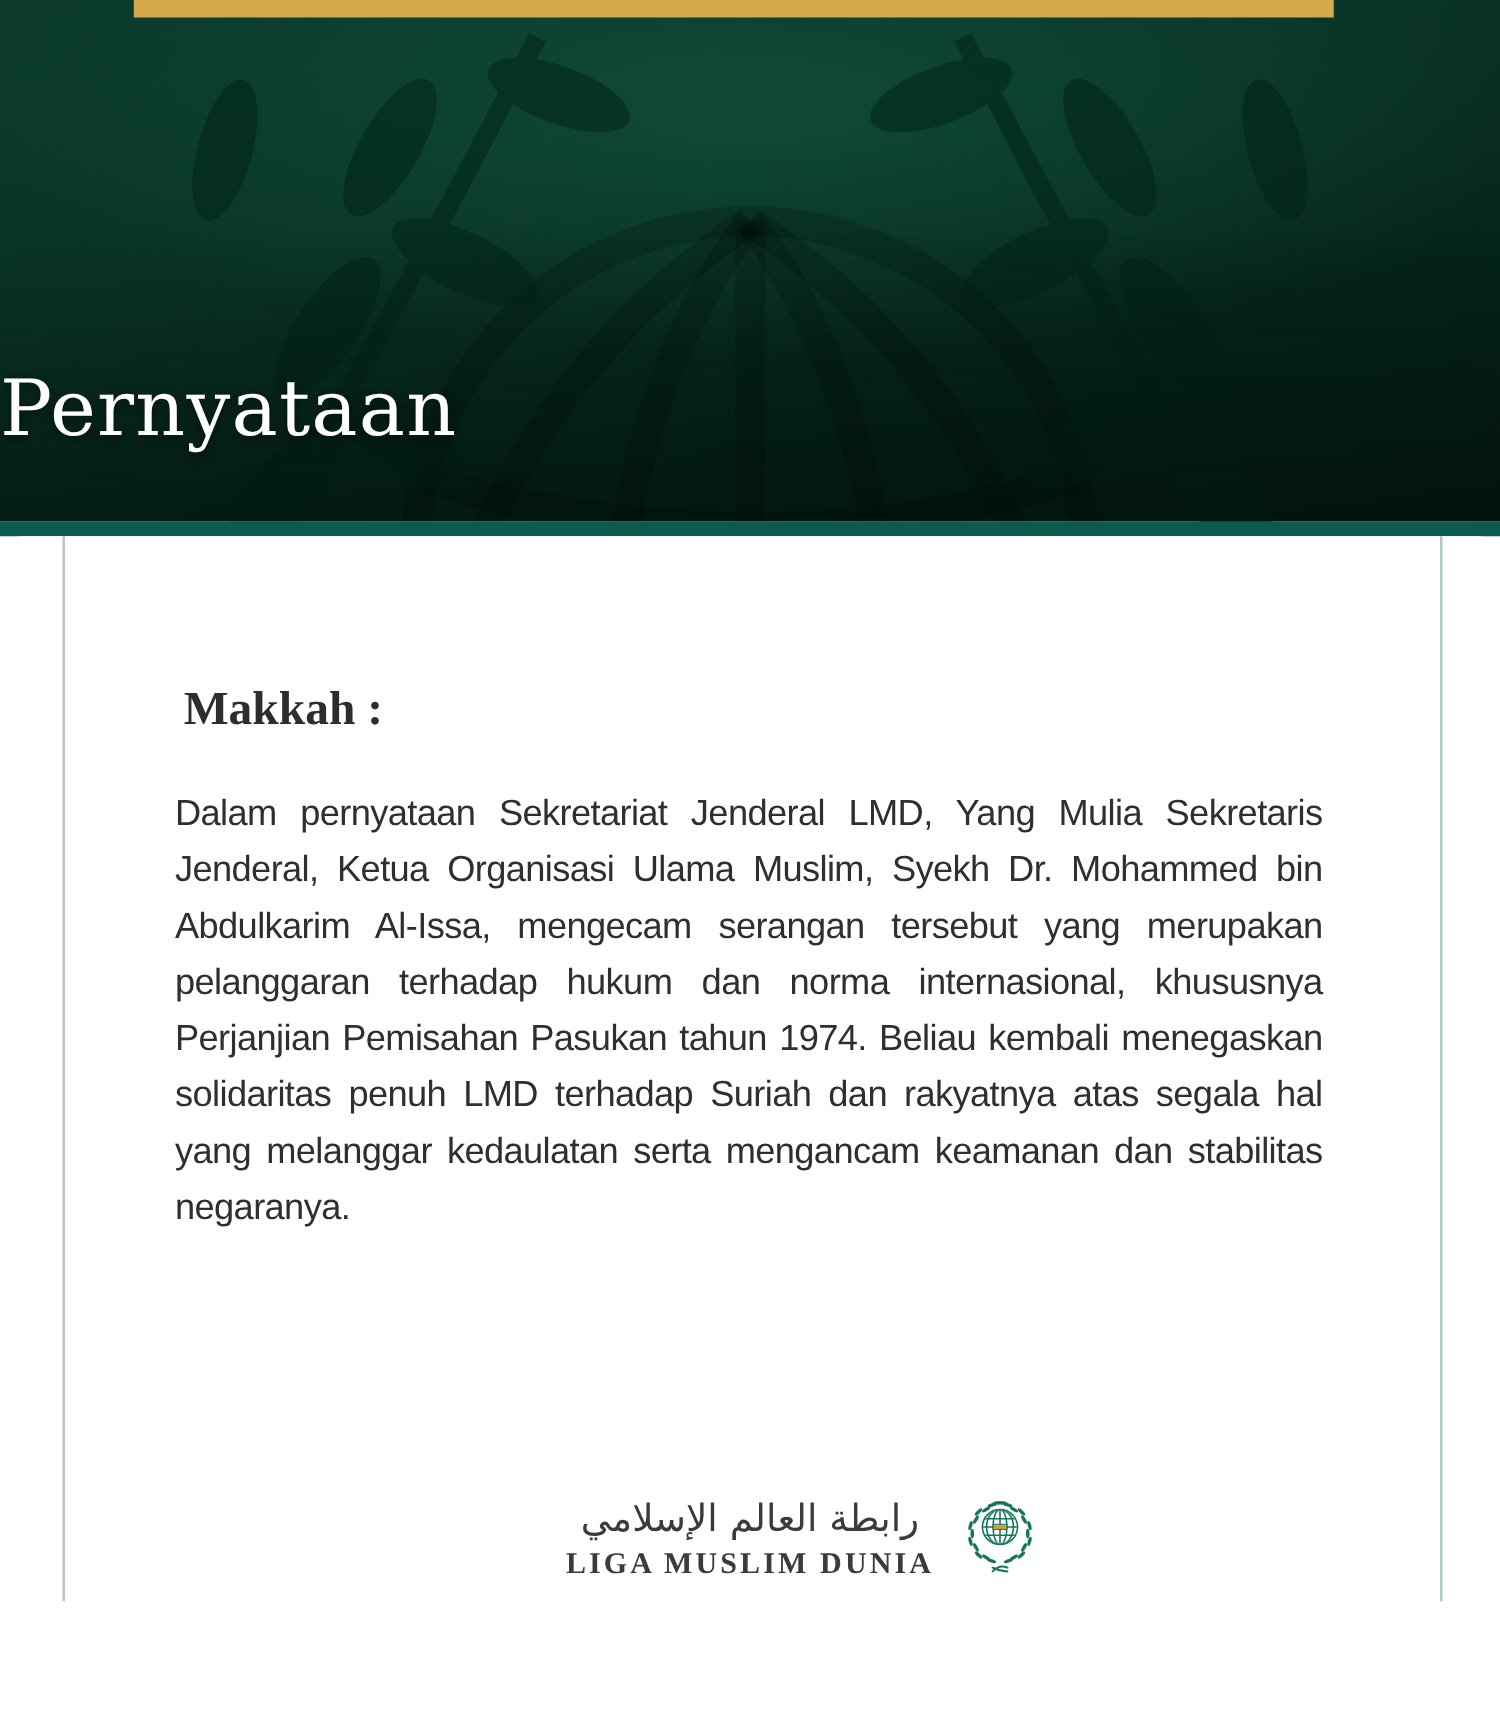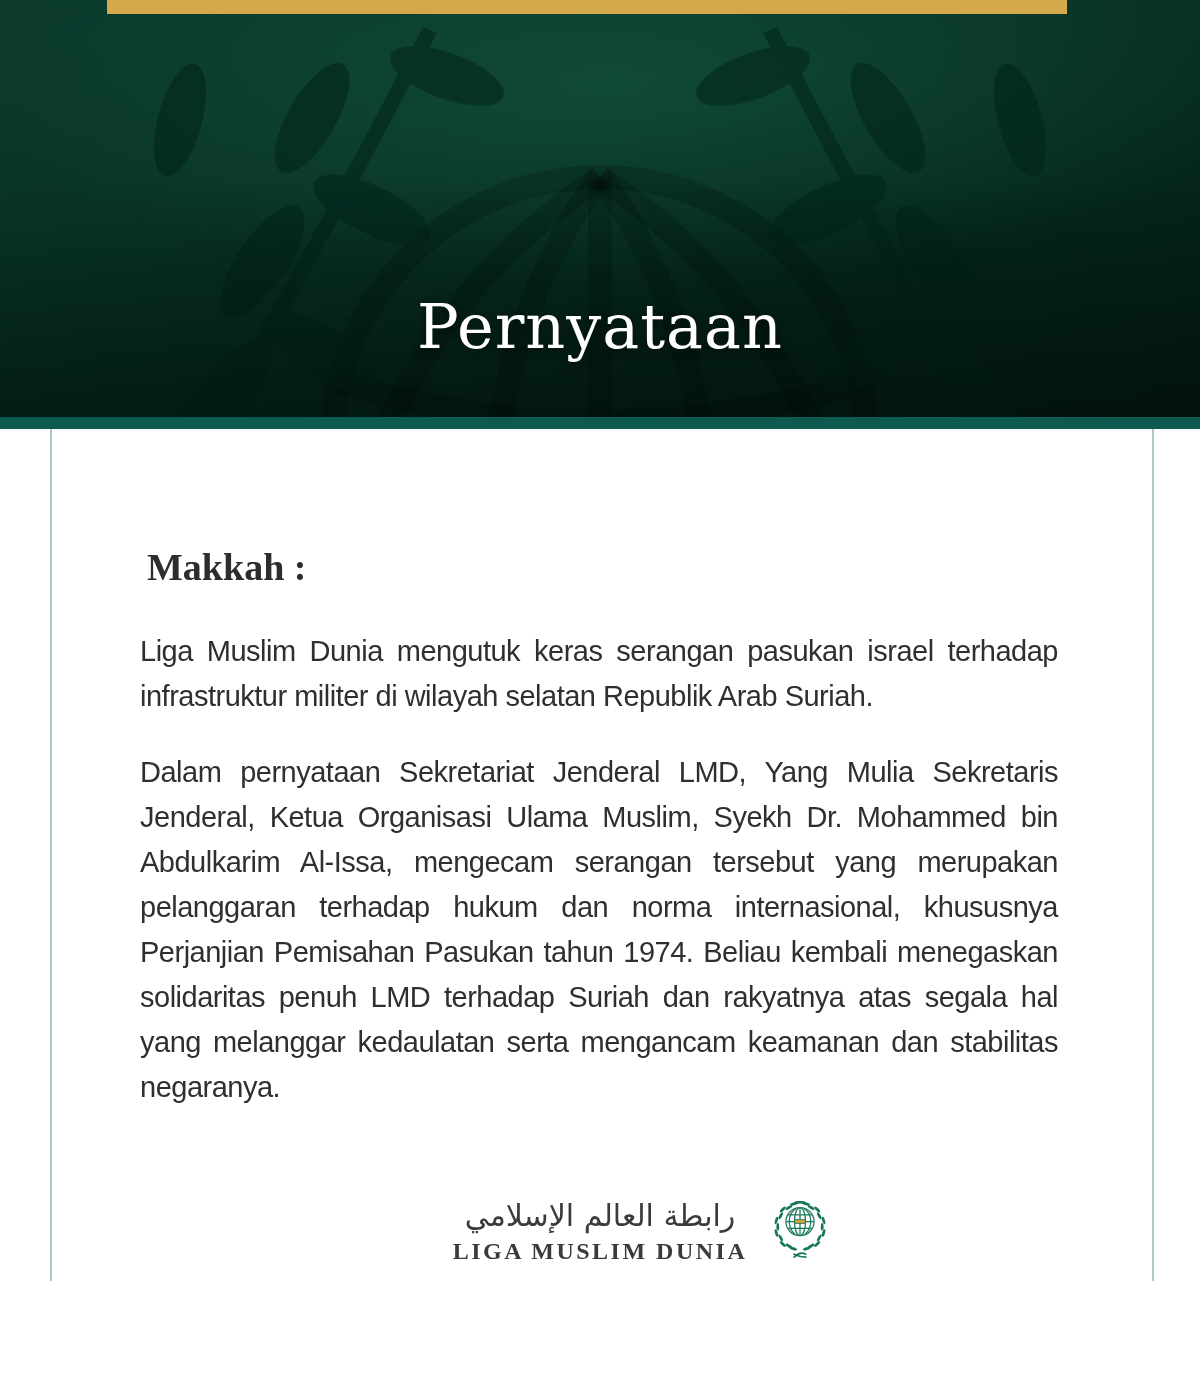--- a/index.html
+++ b/index.html
@@ -22,21 +22,21 @@
   .header-deco{position:absolute;left:0;top:0;}
   .gold-bar{
     position:absolute;
     left:107px;top:0;
     width:960px;height:14px;
     background:#d3a94b;
   }
   .header-title{
     position:absolute;
     left:0;top:296px;width:1200px;
-    text-align:center;
+    text-align:left;
     font-family:"DejaVu Serif", serif;
     font-size:62px;line-height:1;
     color:#ffffff;
     letter-spacing:1px;
     text-shadow:0 3px 8px rgba(0,0,0,0.45);
   }
   .header-shade{
     position:absolute;left:0;top:0;width:1200px;height:417px;
     background:linear-gradient(to bottom, rgba(0,0,0,0) 45%, rgba(1,10,7,0.42) 100%);
   }
@@ -146,21 +146,20 @@
 
   <div class="teal-strip"></div>
 
   <div class="content">
 
     <div class="rule left"></div>
     <div class="rule right"></div>
 
     <div class="text-block">
       <h2 class="location-heading">Makkah :</h2>
-      <p class="statement">Liga Muslim Dunia mengutuk keras serangan pasukan israel terhadap infrastruktur militer di wilayah selatan Republik Arab Suriah.</p>
       <p class="statement">Dalam pernyataan Sekretariat Jenderal LMD, Yang Mulia Sekretaris Jenderal, Ketua Organisasi Ulama Muslim, Syekh Dr. Mohammed bin Abdulkarim Al-Issa, mengecam serangan tersebut yang merupakan pelanggaran terhadap hukum dan norma internasional, khususnya Perjanjian Pemisahan Pasukan tahun 1974. Beliau kembali menegaskan solidaritas penuh LMD terhadap Suriah dan rakyatnya atas segala hal yang melanggar kedaulatan serta mengancam keamanan dan stabilitas negaranya.</p>
     </div>
 
     <div class="logo-row">
       <div class="logo-text">
         <div class="logo-arabic">رابطة العالم الإسلامي</div>
         <div class="logo-latin">LIGA MUSLIM DUNIA</div>
       </div>
 
       <svg class="emblem" viewBox="0 0 100 100">

